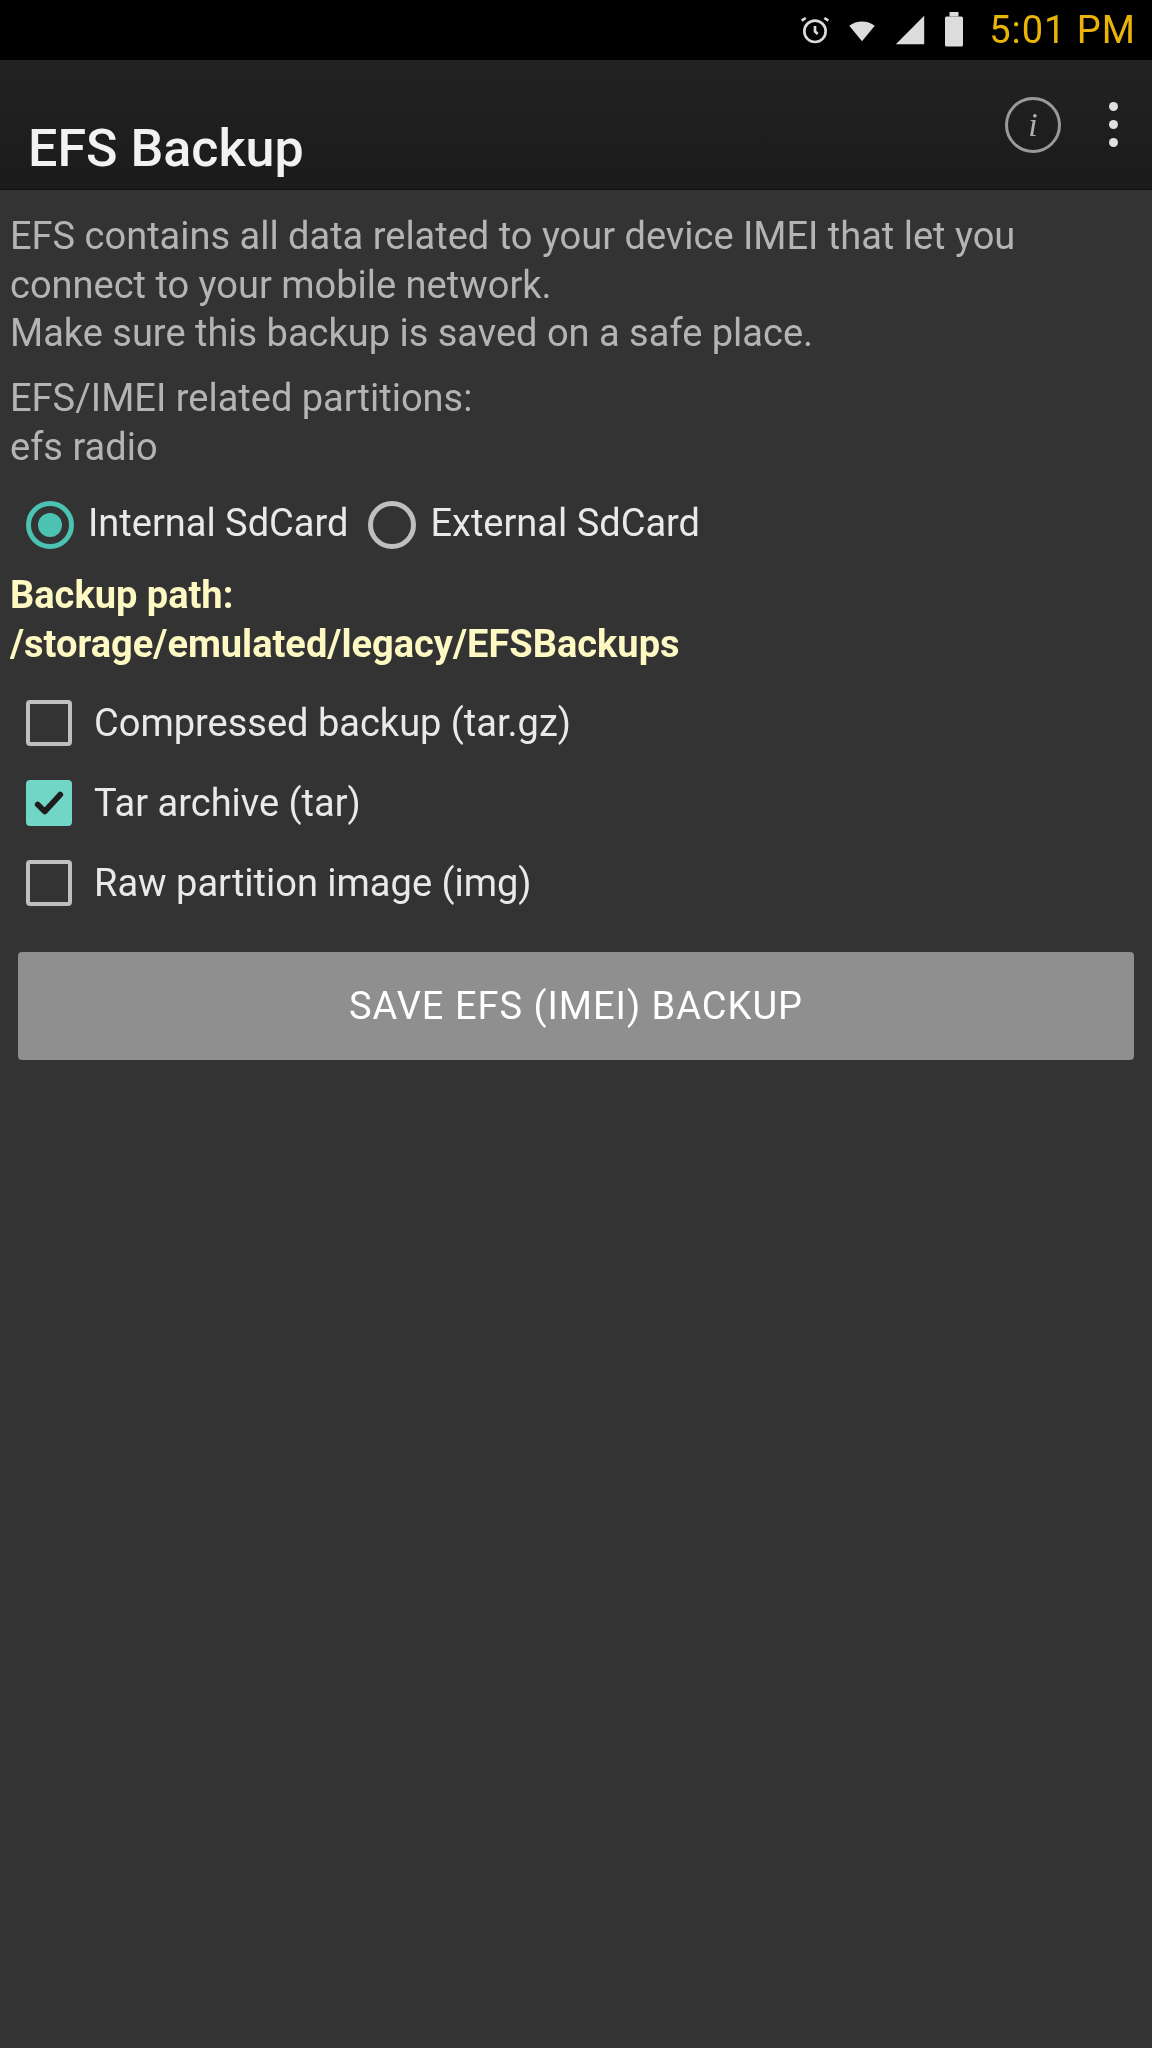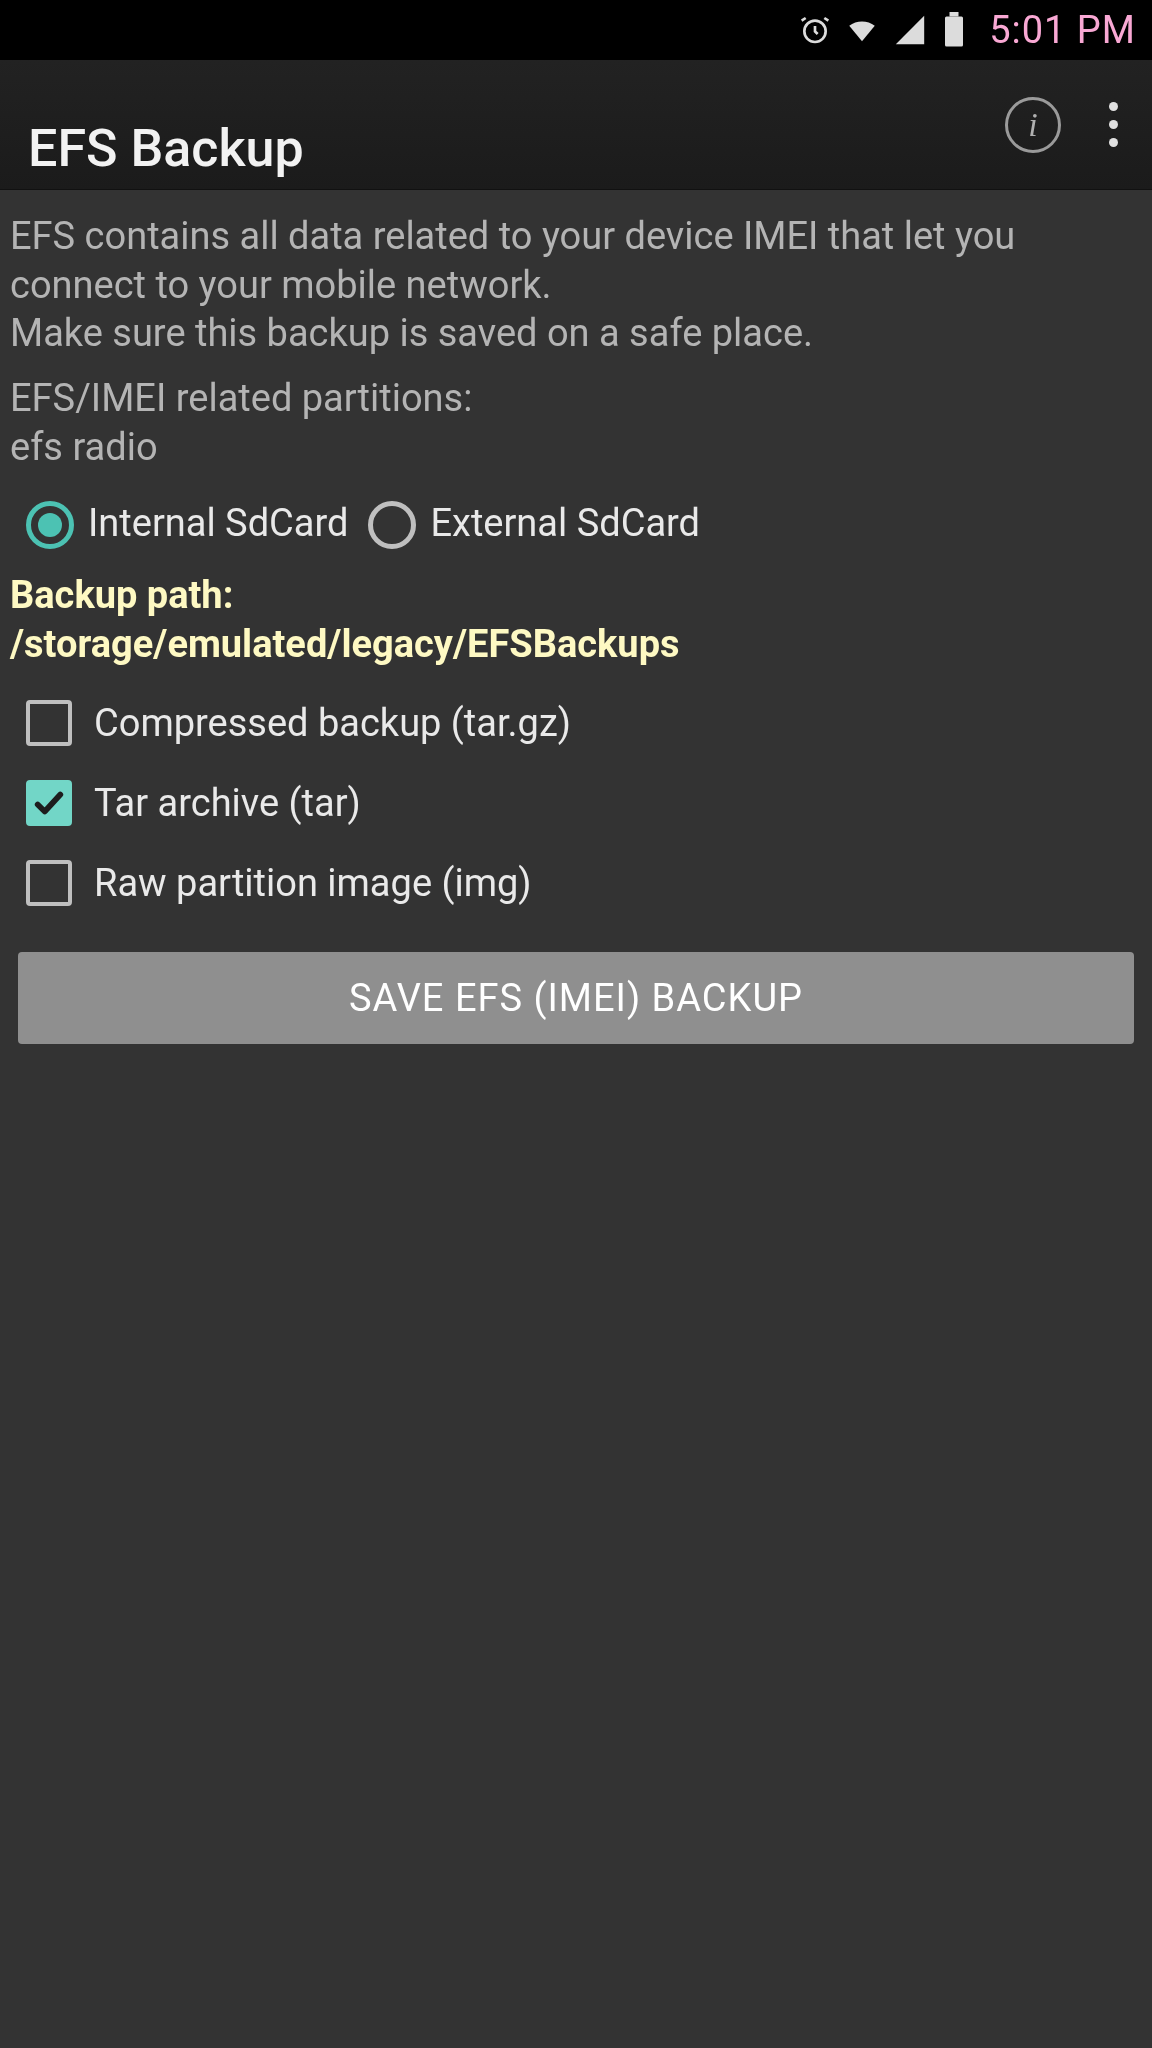--- a/index.html
+++ b/index.html
@@ -18,21 +18,21 @@
     align-items: center;
     justify-content: flex-end;
     padding: 0 16px;
     gap: 14px;
     color: #dcdcdc;
   }
   .statusbar .time {
     font-size: 38px;
     letter-spacing: 1px;
     margin-left: 8px;
-    color: #f9a8d4;
+    color: #eab308;
   }
   .status-icon { display: inline-flex; align-items: center; }
   .actionbar {
     height: 130px;
     background: linear-gradient(#222222, #1b1b1b);
     display: flex;
     align-items: center;
     padding: 0 28px;
     justify-content: space-between;
     border-bottom: 1px solid #111;
@@ -126,21 +126,21 @@
     border-radius: 4px;
     display: flex; align-items: center; justify-content: center;
   }
   .cb-box.checked {
     background: #72d6c7;
     border-color: #72d6c7;
   }
   .cb-label { font-size: 38px; color: #e9e9e9; }
   .save-btn {
     margin: 36px 10px 8px 10px;
-    height: 92px;
+    height: 108px;
     background: #8f8f8f;
     border: none;
     border-radius: 4px;
     display: flex;
     align-items: center;
     justify-content: center;
     font-size: 38px;
     letter-spacing: 1px;
     color: #ffffff;
   }

